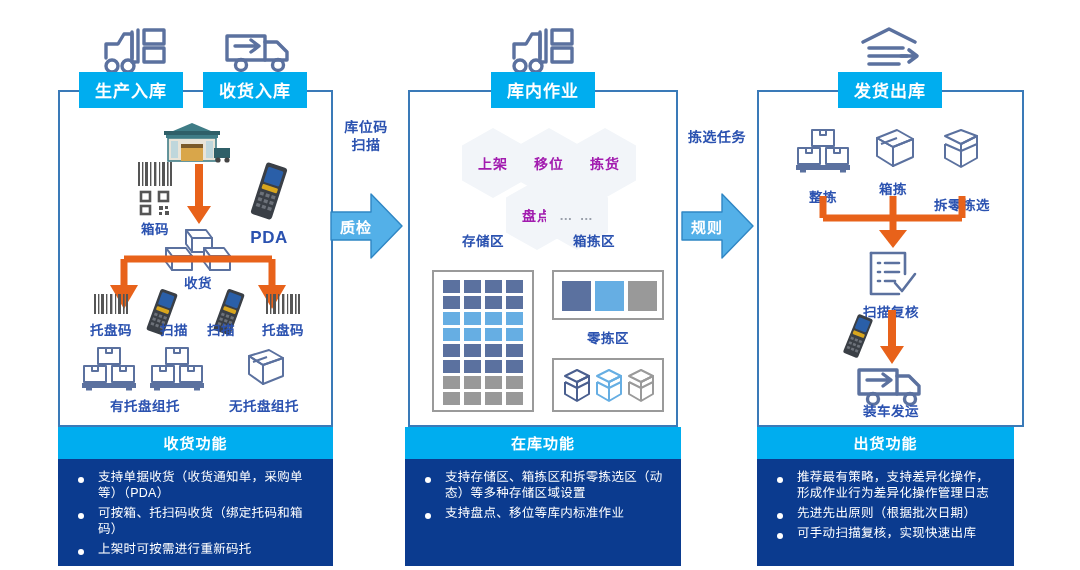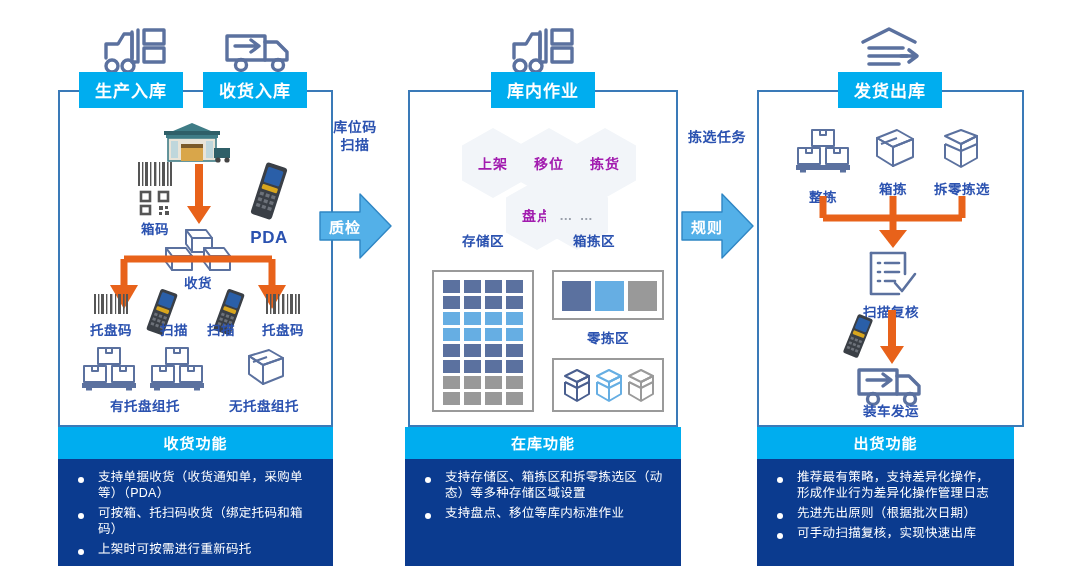--- a/index.html
+++ b/index.html
@@ -370,21 +370,21 @@
       <div class="foot-body" style="height:107px;">
         <ul>
           <li>支持单据收货（收货通知单，采购单等）（PDA）</li>
           <li>可按箱、托扫码收货（绑定托码和箱码）</li>
           <li>上架时可按需进行重新码托</li>
         </ul>
       </div>
     </div>
   </div>
 
-  <div style="position:absolute;left:318px;top:110px;width:94px;height:160px;">
+  <div style="position:absolute;left:329px;top:110px;width:94px;height:160px;">
     <div class="conn-label" style="left:37px;top:8px;">
       <div>库位码</div>
       <div>扫描</div>
     </div>
     <div class="conn-arrow" style="left:0px;top:80px;width:75px;height:72px;">
       <svg width="75" height="72" viewBox="0 0 75 72" style="position:absolute;left:0;top:0;">
         <path d="M2 22 L42 22 L42 4 L73 36 L42 68 L42 50 L2 50 Z" fill="#53b0e8" stroke="#2f86c4" stroke-width="1.4" stroke-linejoin="round"></path>
       </svg>
       <div class="conn-text">质检</div>
     </div>
@@ -570,21 +570,21 @@
       <svg width="54" height="44" viewBox="0 0 54 44">
         <g fill="none" stroke="#5b719f" stroke-width="2" stroke-linejoin="round">
           <path d="M26 16 L10 8 L26 2 L42 8 Z"></path>
           <path d="M26 16 L42 8 L42 16"></path>
           <path d="M10 16 L10 30 L26 39 L42 30 L42 16"></path>
           <path d="M26 16 L26 39"></path>
           <path d="M10 16 L26 23 L42 16"></path>
         </g>
       </svg>
     </div>
-    <div class="cap center" style="left:205px;top:156px;">拆零拣选</div>
+    <div class="cap center" style="left:205px;top:172px;">拆零拣选</div>
 
     <div style="position:absolute;left:55px;top:172px;">
       <svg width="162" height="54" viewBox="0 0 162 54">
         <g fill="none" stroke="#e8621a" stroke-width="7">
           <path d="M11 2 L11 24"></path>
           <path d="M81 2 L81 24"></path>
           <path d="M150 2 L150 24"></path>
           <path d="M11 24 L150 24"></path>
           <path d="M81 24 L81 38"></path>
         </g>

